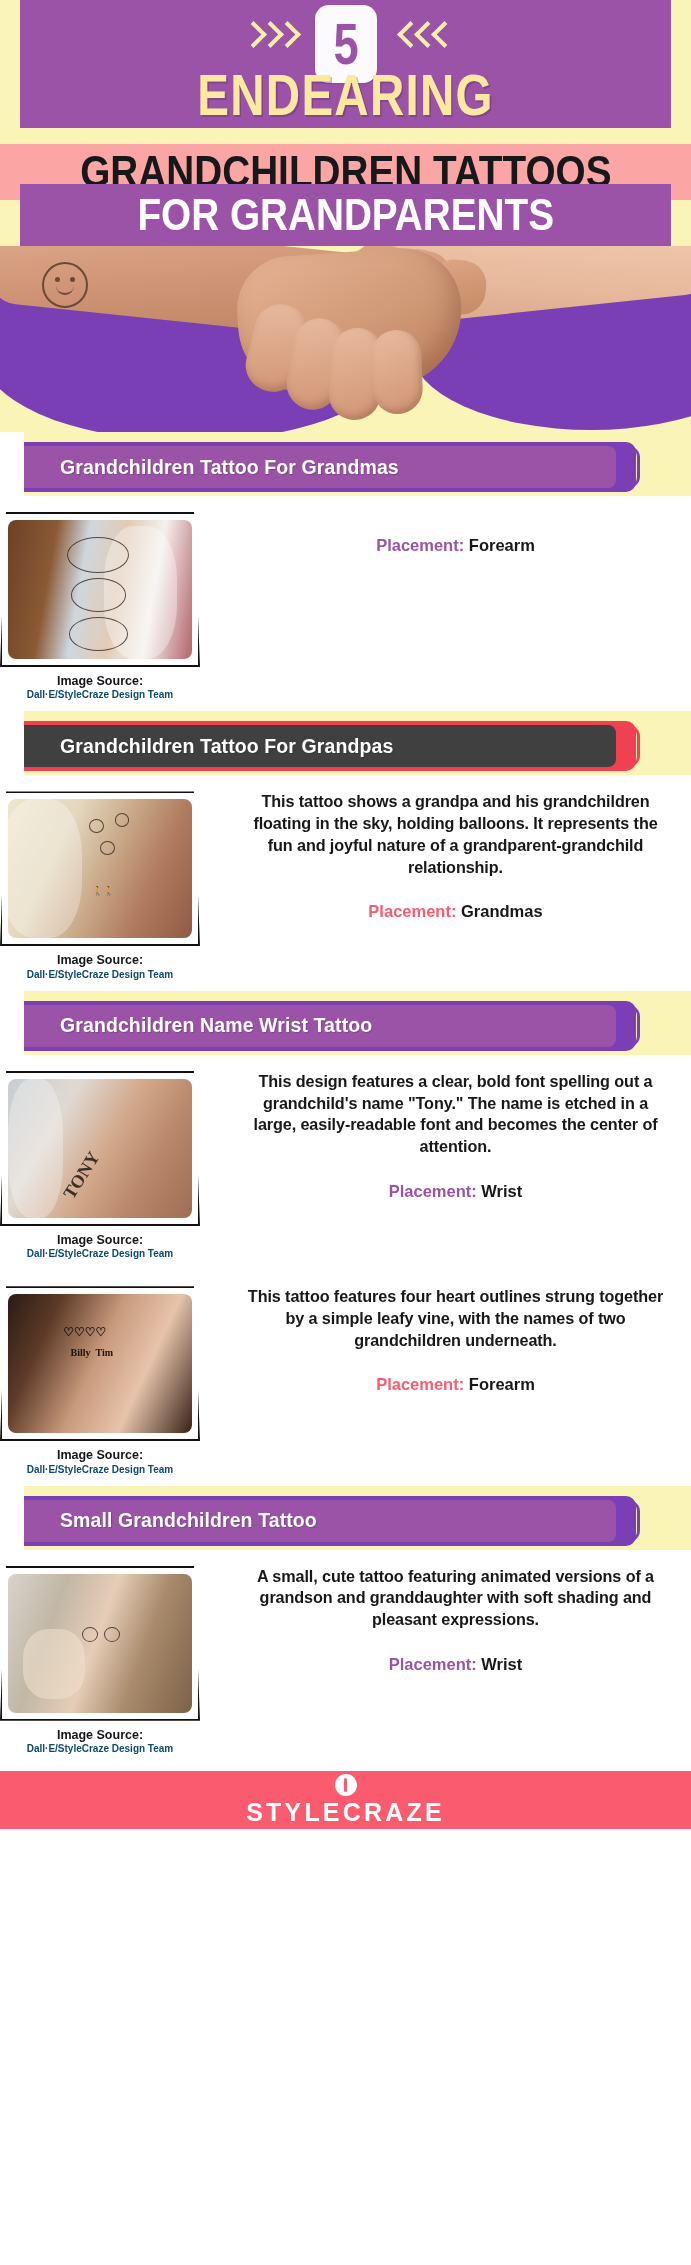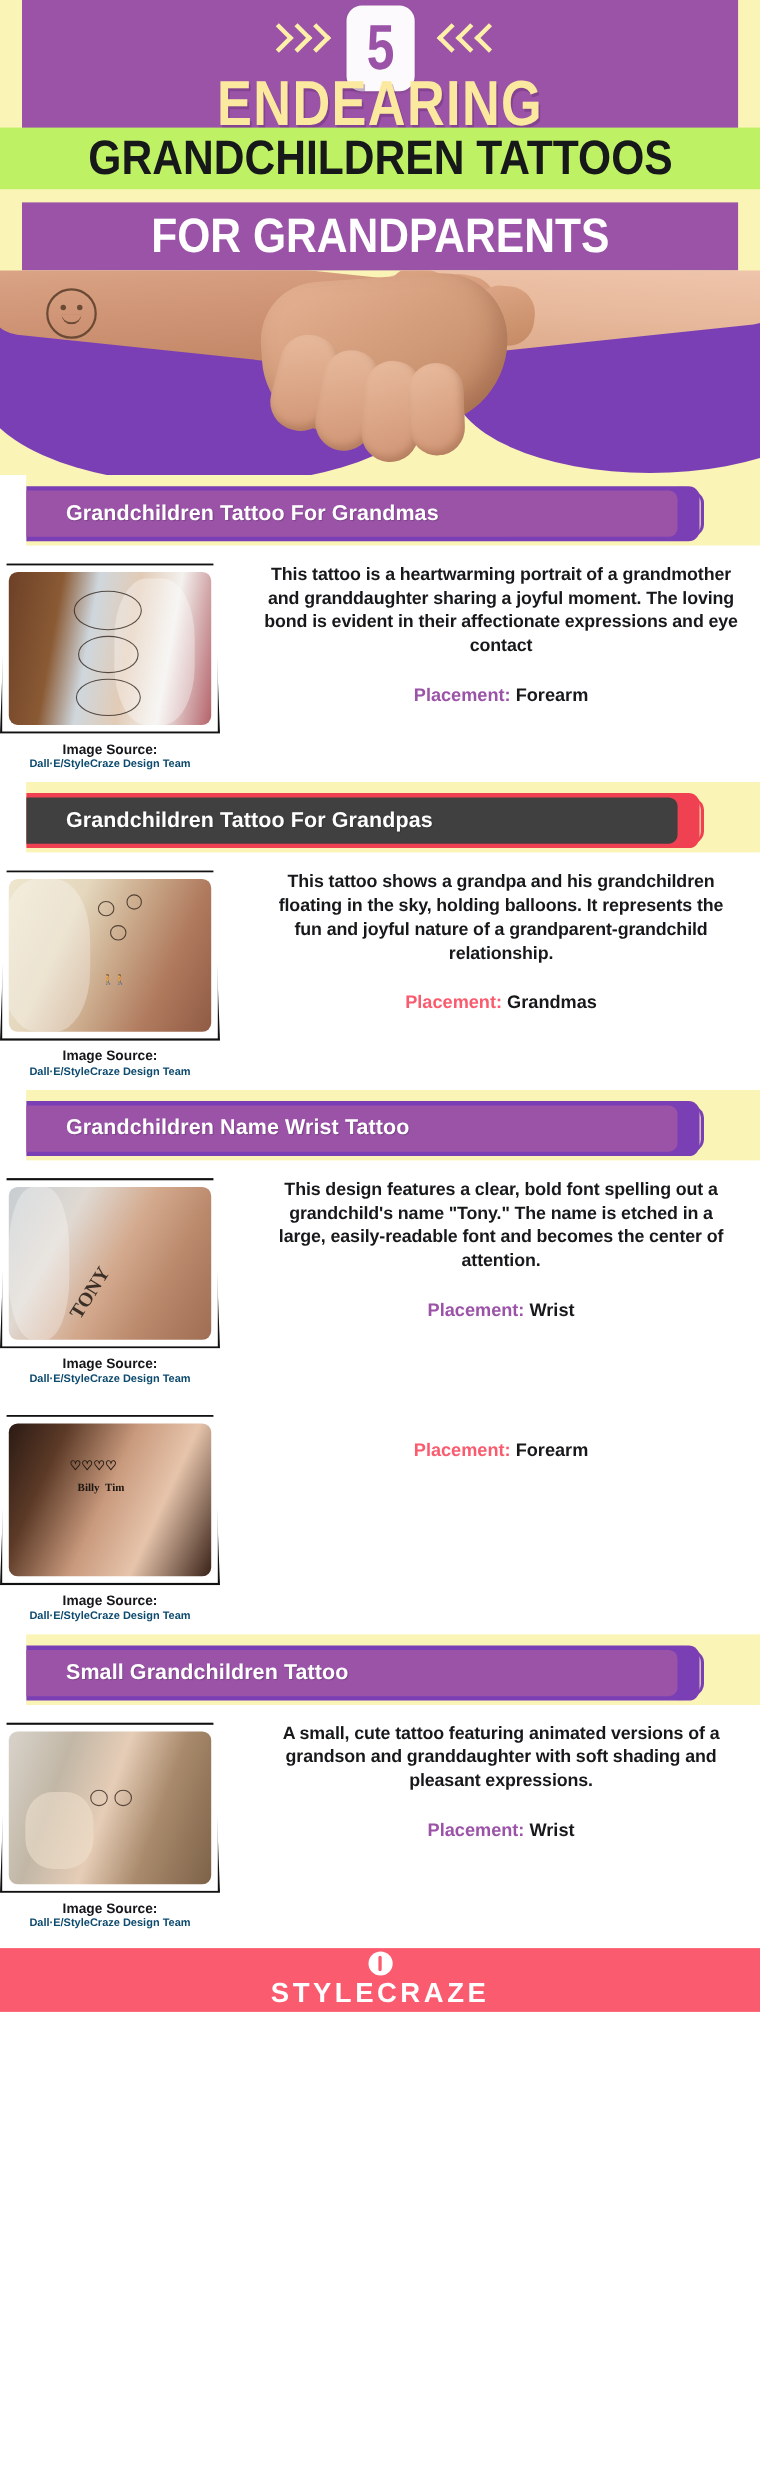--- a/index.html
+++ b/index.html
@@ -100,24 +100,24 @@
     color: #fbe9a0;
     letter-spacing: 1.5px;
     line-height: 1;
     transform: scaleX(0.82);
     text-shadow: 2px 2px 0 rgba(90,35,100,.35);
     font-family: "Liberation Sans Narrow", "Liberation Sans", sans-serif;
   }
 
   .title-white-band {
     position: absolute;
-    left: 0; top: 116px;
+    left: 0; top: 144px;
     width: 691px;
     height: 56px;
-    background: #bef264;
+    background: #fca5a5;
     display: flex;
     align-items: center;
     justify-content: center;
   }
   .title-black {
     font-size: 44px;
     font-weight: 700;
     color: #17181a;
     letter-spacing: 0px;
     line-height: 1;
@@ -513,21 +513,20 @@
             <div class="ph-ink" style="left:34%;top:42%;width:30%;height:24%;"></div>
             <div class="ph-ink" style="left:33%;top:70%;width:32%;height:24%;"></div>
           </div>
         </div>
         <div class="caption">
           <span class="cap-lbl">Image Source:</span>
           <span class="cap-src">Dall·E/StyleCraze Design Team</span>
         </div>
       </div>
       <div class="text-col">
-        <div class="desc">This tattoo is a heartwarming portrait of a grandmother and granddaughter sharing a joyful moment. The loving bond is evident in their affectionate expressions and eye contact</div>
         <div class="placement">
           <span class="plc-lbl">Placement:</span>
           <span>Forearm</span>
         </div>
       </div>
     </div>
   </div>
 
   <div class="section pink">
     <div class="banner-wrap">
@@ -604,20 +603,21 @@
             <div class="ph-txt" style="left:30%;top:22%;font-size:12px;color:#1b1410;">♡♡♡♡</div>
             <div class="ph-txt" style="left:34%;top:38%;font-size:10px;color:#1b1410;">Billy&nbsp;&nbsp;Tim</div>
           </div>
         </div>
         <div class="caption">
           <span class="cap-lbl">Image Source:</span>
           <span class="cap-src">Dall·E/StyleCraze Design Team</span>
         </div>
       </div>
       <div class="text-col">
+        <div class="desc">This tattoo features four heart outlines strung together by a simple leafy vine, with the names of two grandchildren underneath.</div>
         <div class="placement">
           <span class="plc-lbl">Placement:</span>
           <span>Forearm</span>
         </div>
       </div>
     </div>
   </div>
 
   <div class="section purple">
     <div class="banner-wrap">

